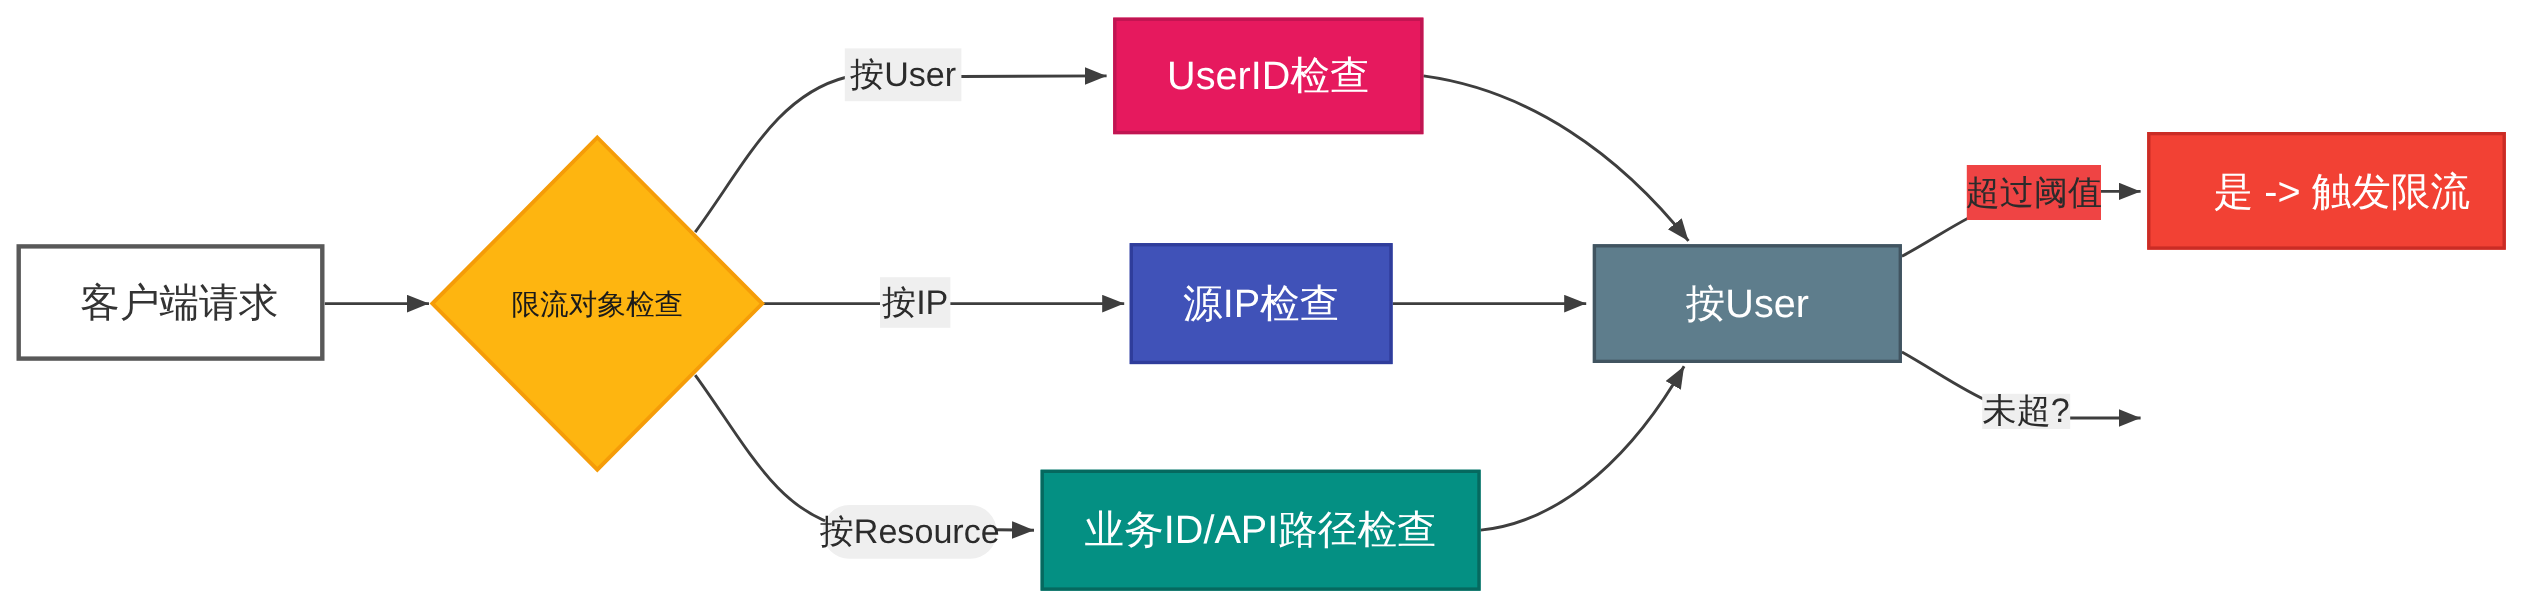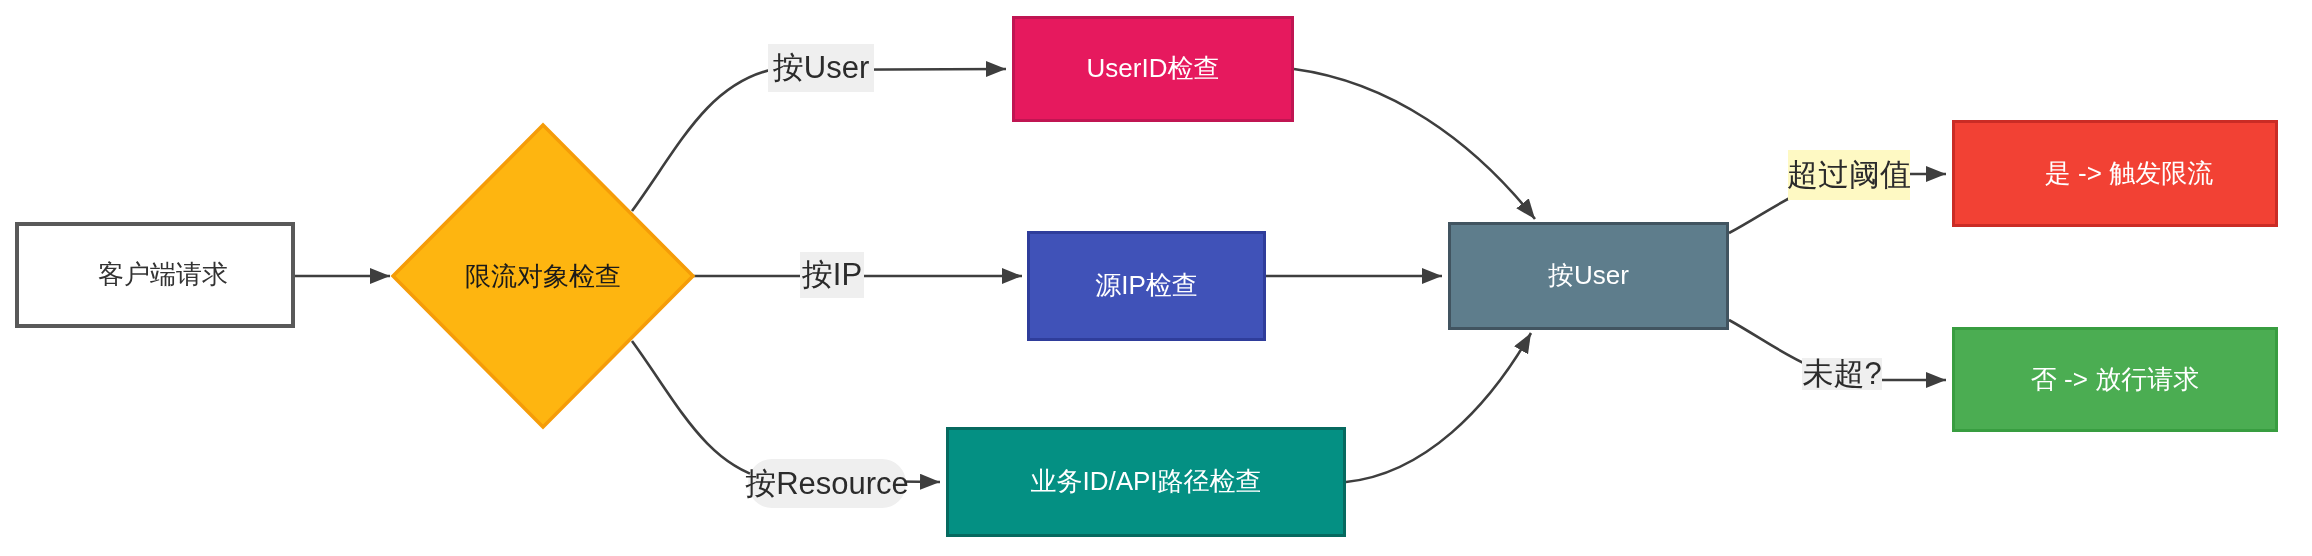--- a/index.html
+++ b/index.html
@@ -21,21 +21,21 @@
     stroke-width: 2.6px;
   }
   .node {
     position: absolute;
     box-sizing: border-box;
     display: flex;
     align-items: center;
     justify-content: center;
     border-style: solid;
     border-width: 3px;
-    font-size: 26px;
+    font-size: 36px;
     line-height: 1.2;
     white-space: nowrap;
     text-align: center;
   }
   .node-client { border-width: 4px; }
   .node-label { display: inline-block; }
   .diamond-text {
     position: absolute;
     left: 393px; top: 125px;
     width: 300px; height: 302px;
@@ -91,43 +91,40 @@
   <div class="node node-client" style="left: 15px; top: 222px; width: 280px; height: 106px; background-color: rgb(255, 255, 255); border-color: rgb(89, 89, 89); color: rgb(51, 51, 51); padding-left: 16px;">
     <span class="node-label">客户端请求</span>
   </div>
 
   <div class="diamond-text" style="color: rgb(26, 26, 26);">限流对象检查</div>
 
   <div class="node" style="left: 1012px; top: 16px; width: 282px; height: 106px; background-color: rgb(230, 25, 94); border-color: rgb(192, 21, 82); color: rgb(255, 255, 255);">
     <span class="node-label">UserID检查</span>
   </div>
 
-  <div class="node" style="left: 1027px; top: 221px; width: 239px; height: 110px; background-color: rgb(64, 82, 184); border-color: rgb(47, 61, 155); color: rgb(255, 255, 255); margin-top: 10px;">
+  <div class="node" style="left: 1027px; top: 221px; width: 239px; height: 110px; background-color: rgb(64, 82, 184); border-color: rgb(47, 61, 155); color: rgb(255, 255, 255);">
     <span class="node-label">源IP检查</span>
   </div>
 
   <div class="node" style="left: 946px; top: 427px; width: 400px; height: 110px; background-color: rgb(4, 144, 131); border-color: rgb(6, 105, 95); color: rgb(255, 255, 255);">
     <span class="node-label">业务ID/API路径检查</span>
   </div>
 
   <div class="node" style="left: 1448px; top: 222px; width: 281px; height: 108px; background-color: rgb(94, 125, 140); border-color: rgb(65, 84, 96); color: rgb(255, 255, 255);">
     <span class="node-label">按User</span>
   </div>
 
   <div class="node" style="left: 1952px; top: 120px; width: 326px; height: 107px; background-color: rgb(242, 65, 52); border-color: rgb(202, 44, 37); color: rgb(255, 255, 255); padding-left: 28px;">
     <span class="node-label">是 -&gt; 触发限流</span>
   </div>
 
-  <div class="node" style="left: 1952px; top: 327px; width: 326px; height: 105px; background-color: rgb(75, 173, 82); border-color: rgb(56, 157, 64); color: rgb(255, 255, 255);">
-    <span class="node-label">否 -&gt; 放行请求</span>
-  </div>
 
   <div class="edge-label" style="left: 768px; top: 44px; width: 106px; height: 48px; background-color: rgb(239, 239, 239); color: rgb(43, 43, 43);">按User</div>
 
   <div class="edge-label" style="left: 800px; top: 252px; width: 64px; height: 46px; background-color: rgb(239, 239, 239); color: rgb(43, 43, 43);">按IP</div>
 
   <div class="edge-label" style="left: 748px; top: 459px; width: 158px; height: 49px; background-color: rgb(239, 239, 239); color: rgb(43, 43, 43); border-radius: 24px;">按Resource</div>
 
-  <div class="edge-label" style="left: 1788px; top: 150px; width: 122px; height: 50px; background-color: #fef9c3; color: rgb(43, 43, 43);">超过阈值</div>
+  <div class="edge-label" style="left: 1788px; top: 150px; width: 122px; height: 50px; background-color: #ef4444; color: rgb(43, 43, 43);">超过阈值</div>
 
   <div class="edge-label" style="left: 1802px; top: 358px; width: 80px; height: 32px; background-color: rgb(239, 239, 239); color: rgb(43, 43, 43);">未超?</div>
 
 </div>
 
 </body></html>

